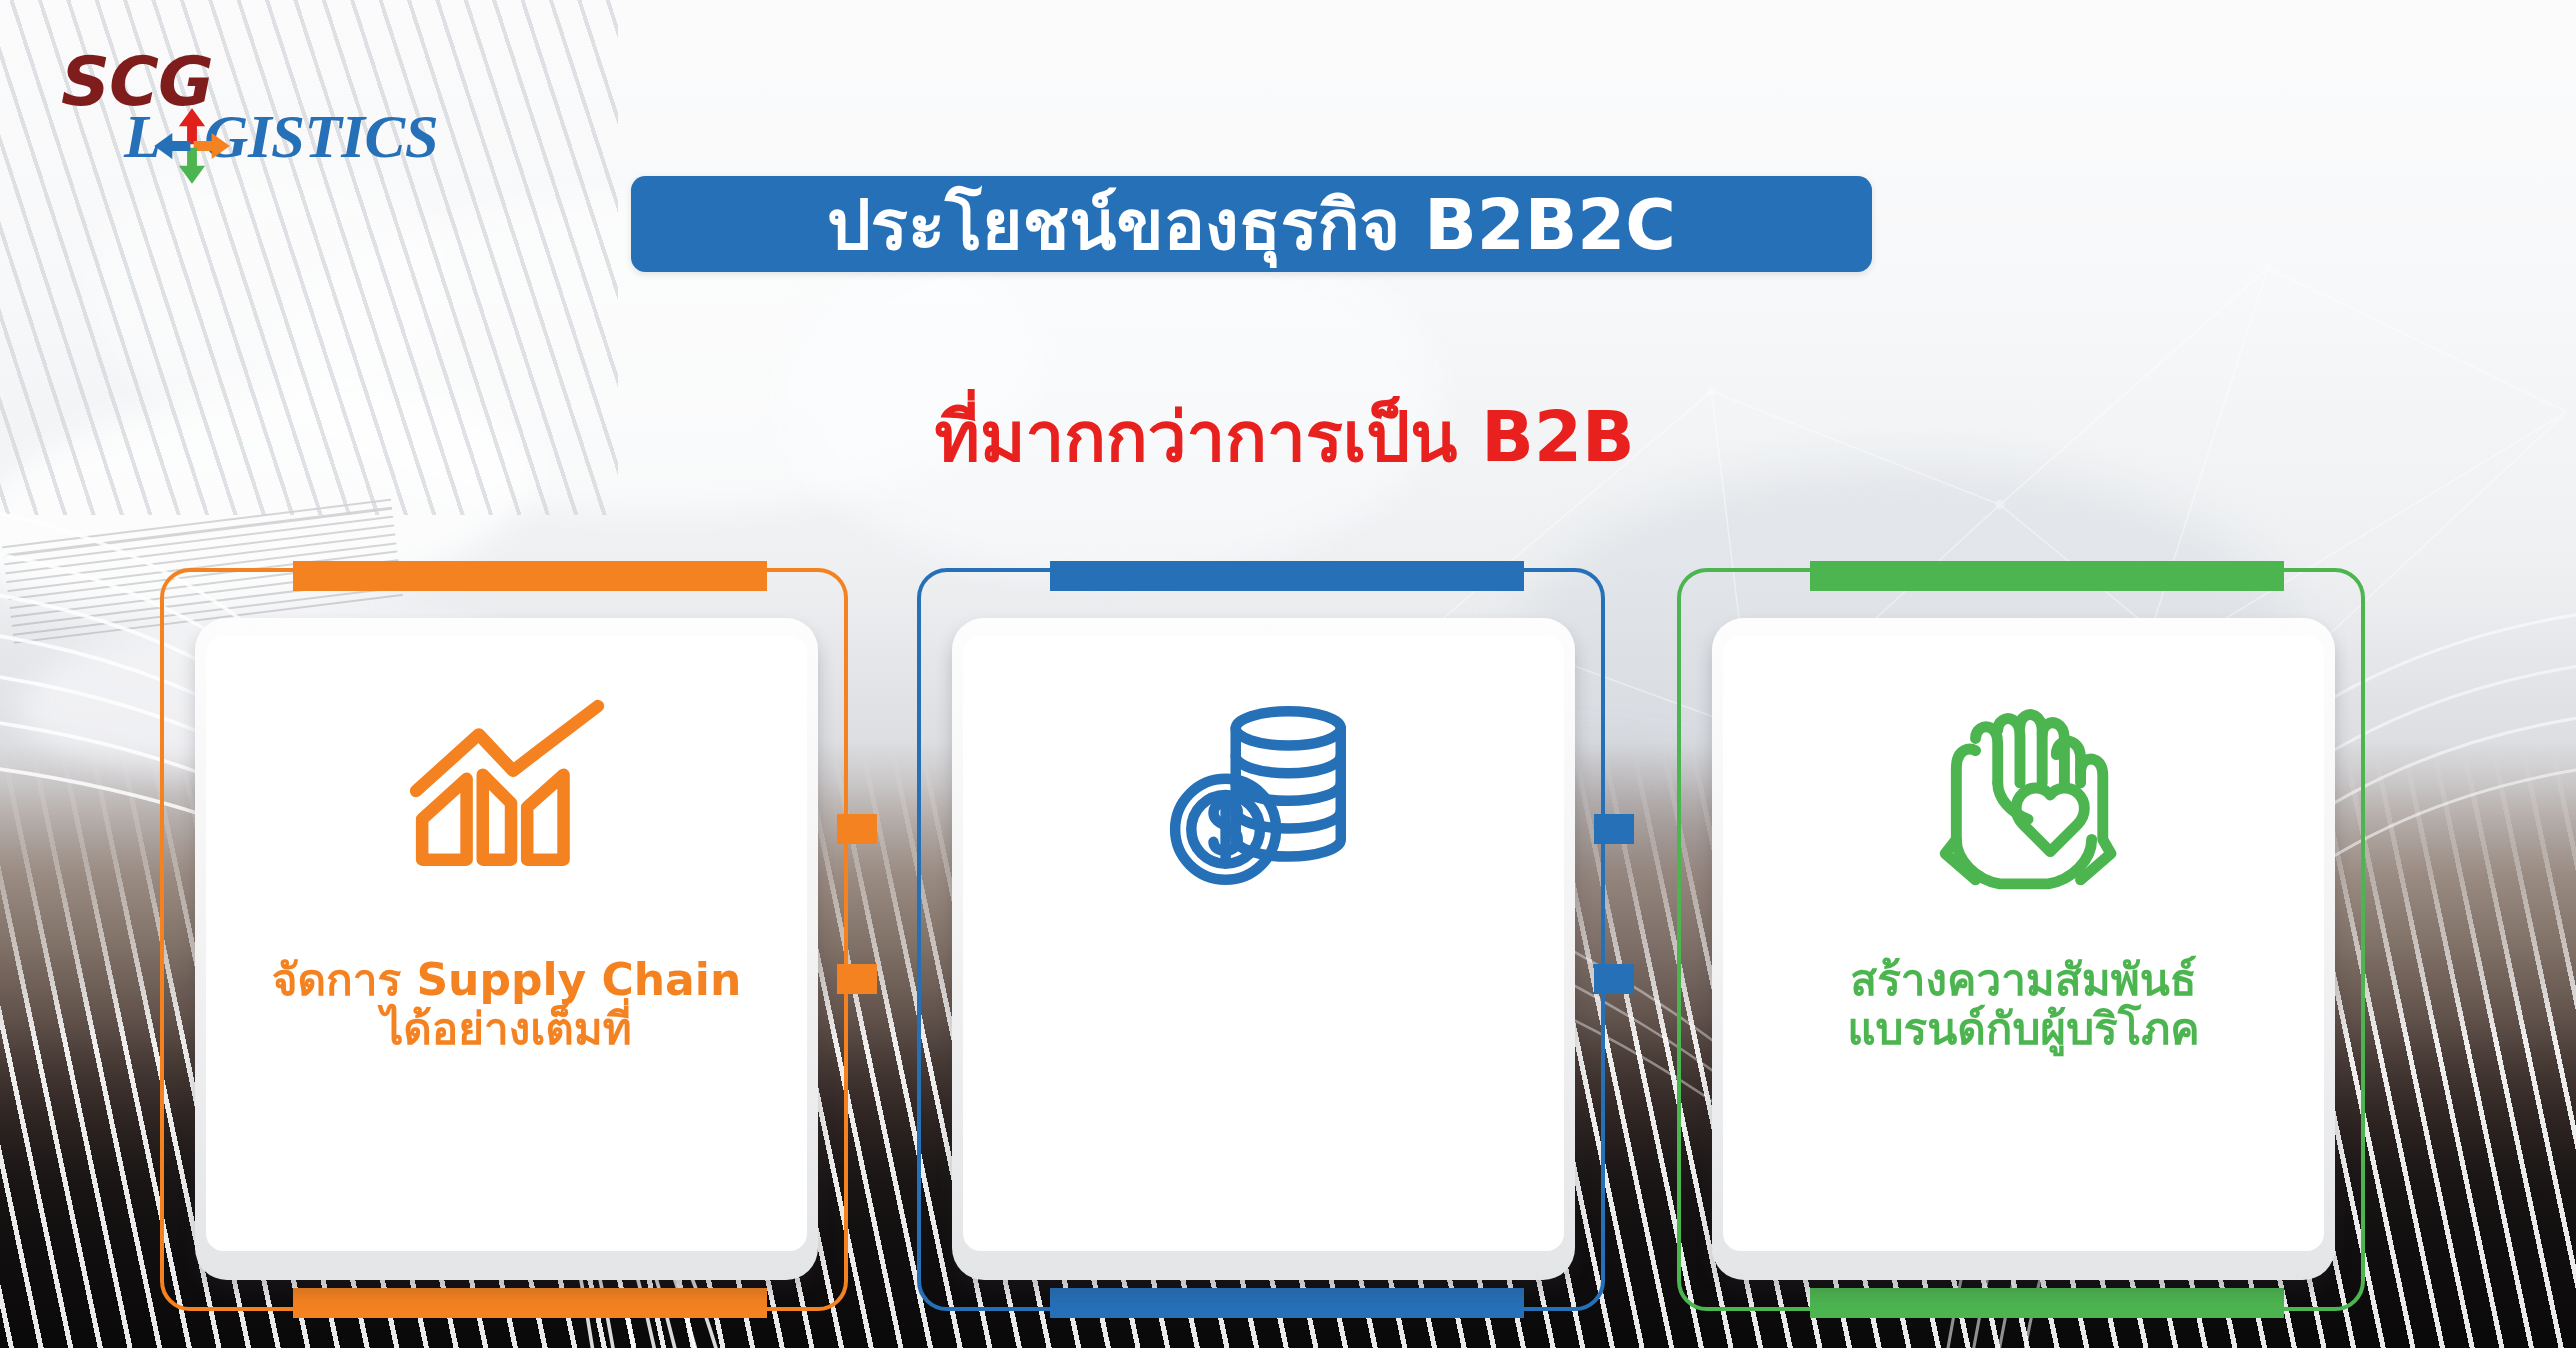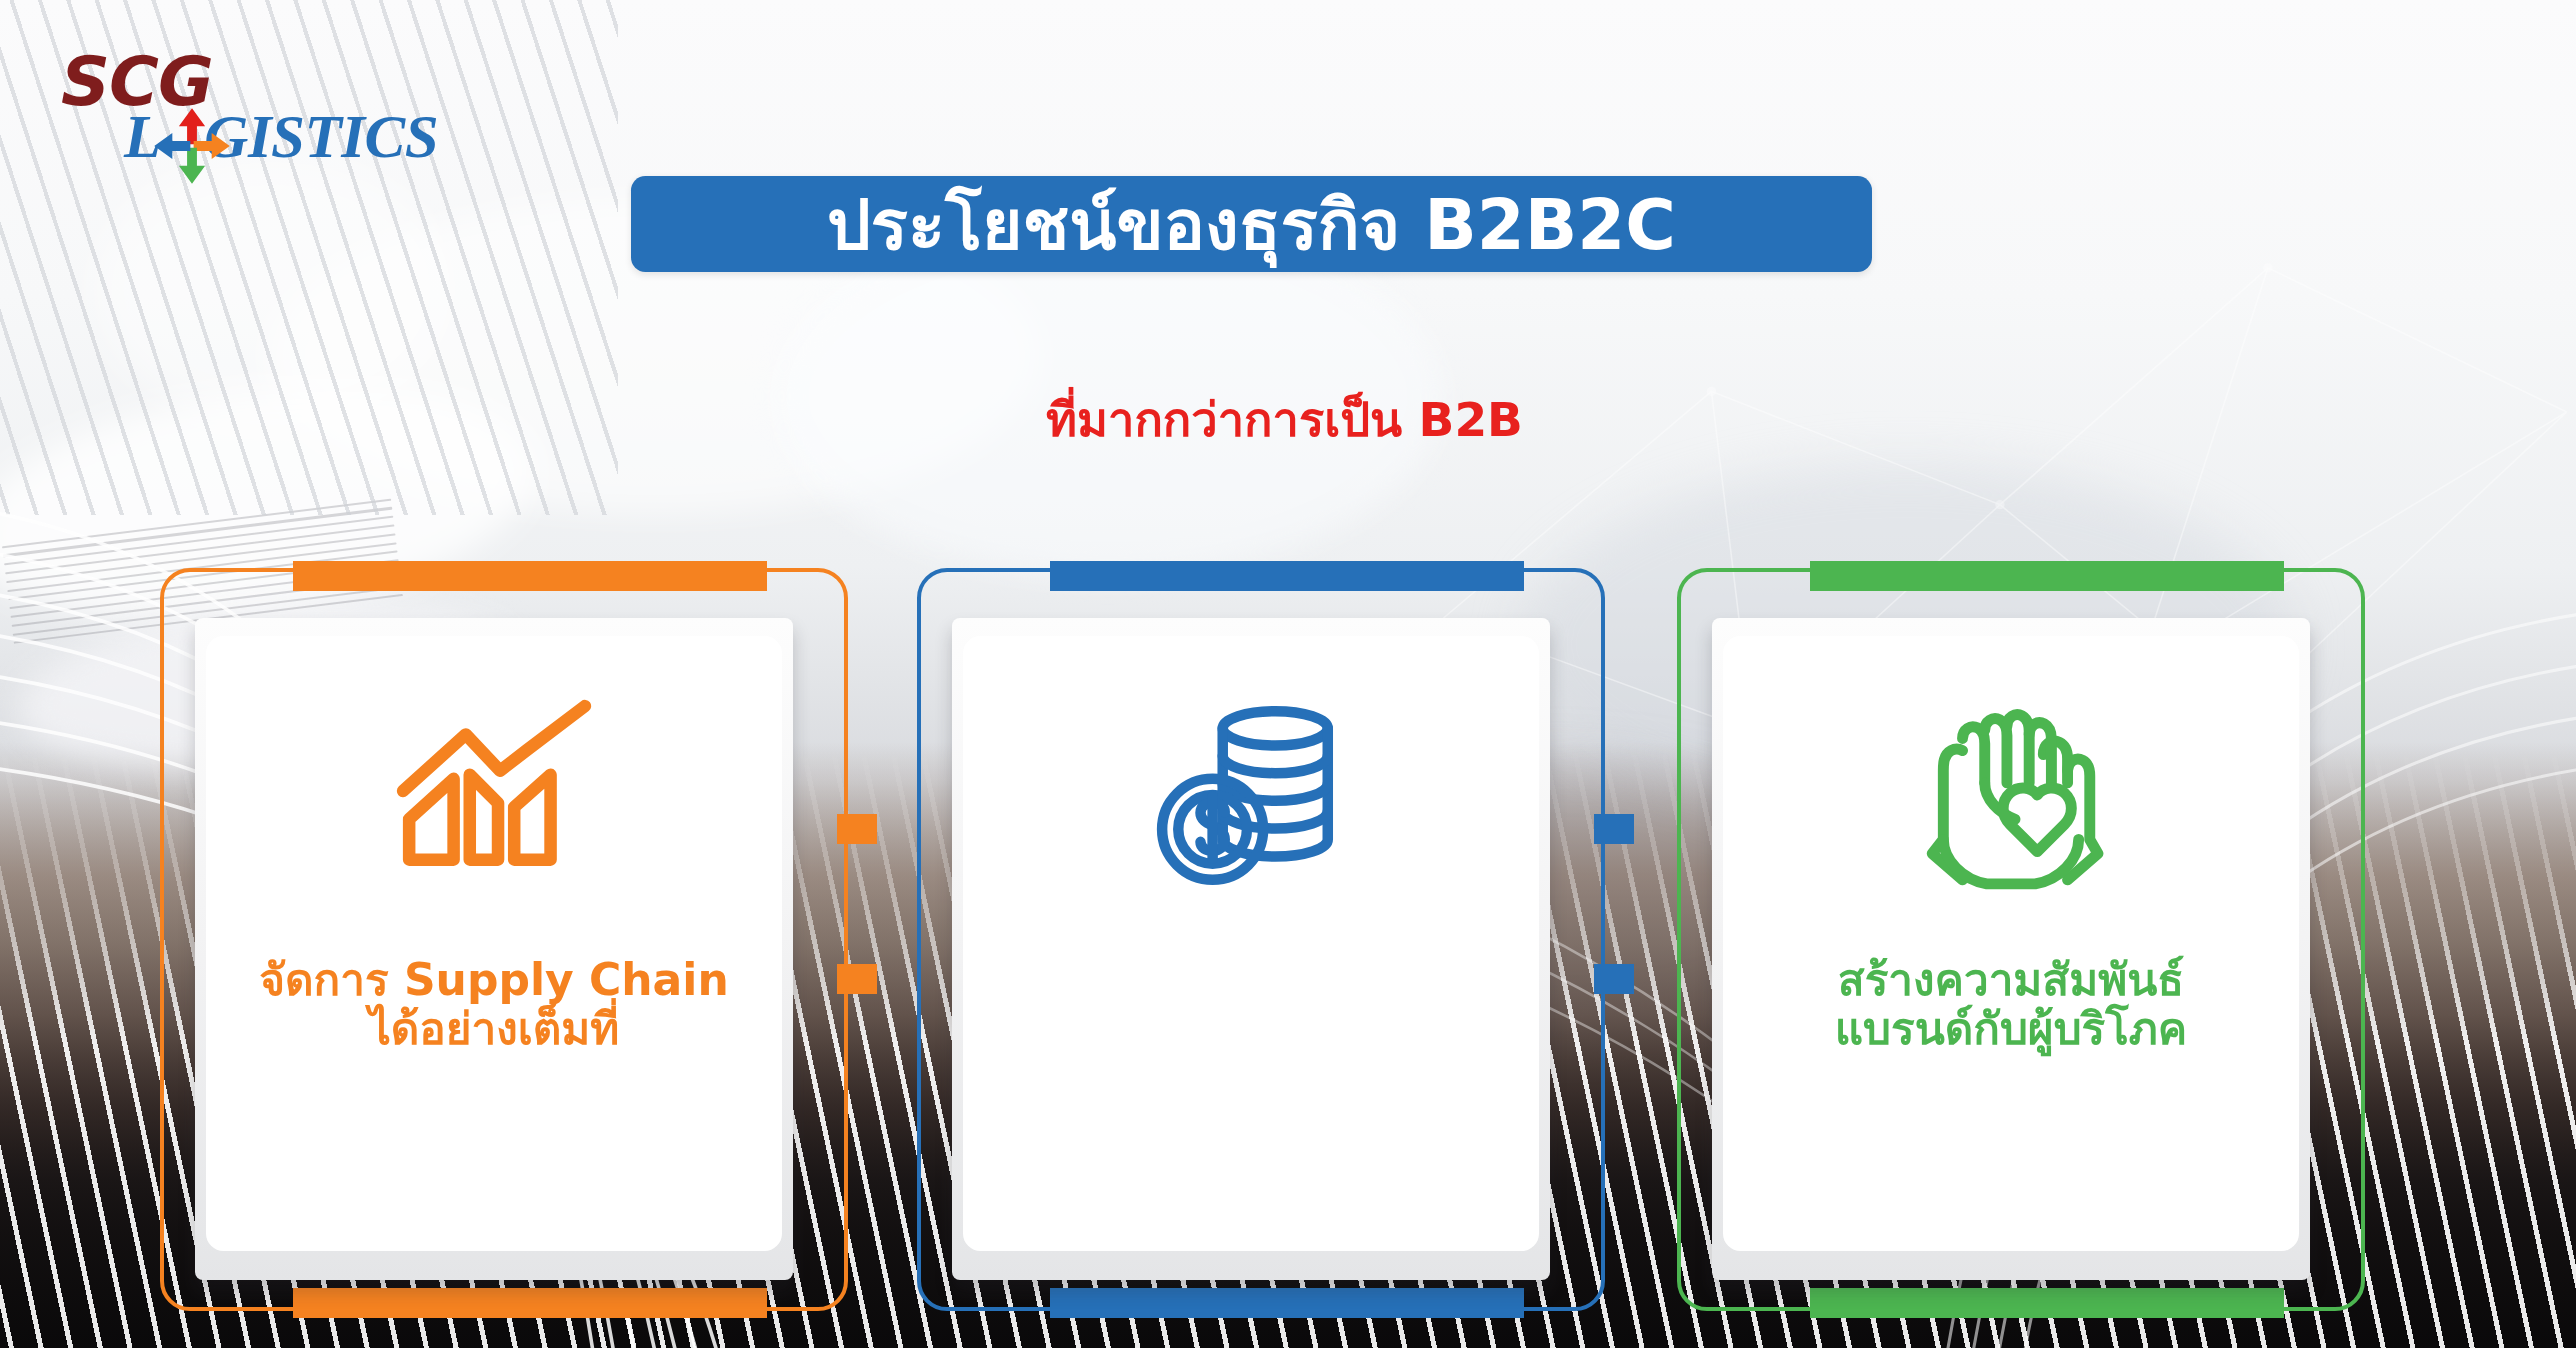--- a/index.html
+++ b/index.html
@@ -80,21 +80,21 @@
     background:#2670B8;border-radius:14.4px;
     display:flex;align-items:center;justify-content:center;
     box-shadow:0 2.1px 7.2px rgba(0,0,0,.10);
   }
   #title-text{
     color:#ffffff;font-size:69px;font-weight:bold;white-space:nowrap;
     font-family:"DejaVu Sans","Liberation Sans",sans-serif;letter-spacing:0px;
   }
   #subtitle{
     position:absolute;left:0;right:8px;top:382px;text-align:center;
-    color:#E8211E;font-size:47px;font-weight:bold;white-space:nowrap;
+    color:#E8211E;font-size:69px;font-weight:bold;white-space:nowrap;
     font-family:"DejaVu Sans","Liberation Sans",sans-serif;
   }
 
   
   #cards{position:absolute;left:0;top:0;width:100%;height:100%;}
   .card-block{position:absolute;top:562px;width:719px;height:773px;}
   .card-block.c1{left:160px;}
   .card-block.c2{left:917px;}
   .card-block.c3{left:1677px;}
 
@@ -108,25 +108,24 @@
   .tab{position:absolute;height:30px;background:var(--accent);}
   .tab.top{left:129px;width:474px;top:-11.3px;}
   .tab.bot{left:129px;width:474px;bottom:-11.3px;}
   
   .notch{position:absolute;width:40px;height:30px;background:var(--accent);}
   .notch.r1{right:-33px;top:242px;}
   .notch.r2{right:-33px;top:392px;}
 
   
   .panel-outer{
-    position:absolute;left:35px;top:56px;width:578px;height:662px;
+    position:absolute;left:35px;top:56px;width:623px;height:662px;
     background:linear-gradient(180deg,#fdfdfd 0%,#f3f3f4 48%,#e4e5e7 100%);
-    border-radius:8px;
+    border-radius:32px;
     box-shadow:0 11.3px 17.5px rgba(40,40,48,.22);
-    padding-left:20px;
   }
   .panel-inner{
     position:absolute;left:11.3px;top:17.5px;right:11.3px;bottom:29px;
     background:#ffffff;border-radius:17.5px;
     display:flex;flex-direction:column;align-items:center;
   }
   .icon-wrap{
     height:319px;width:100%;display:flex;align-items:center;justify-content:center;
   }
   .icon-wrap svg{width:202px;height:202px;display:block;}

